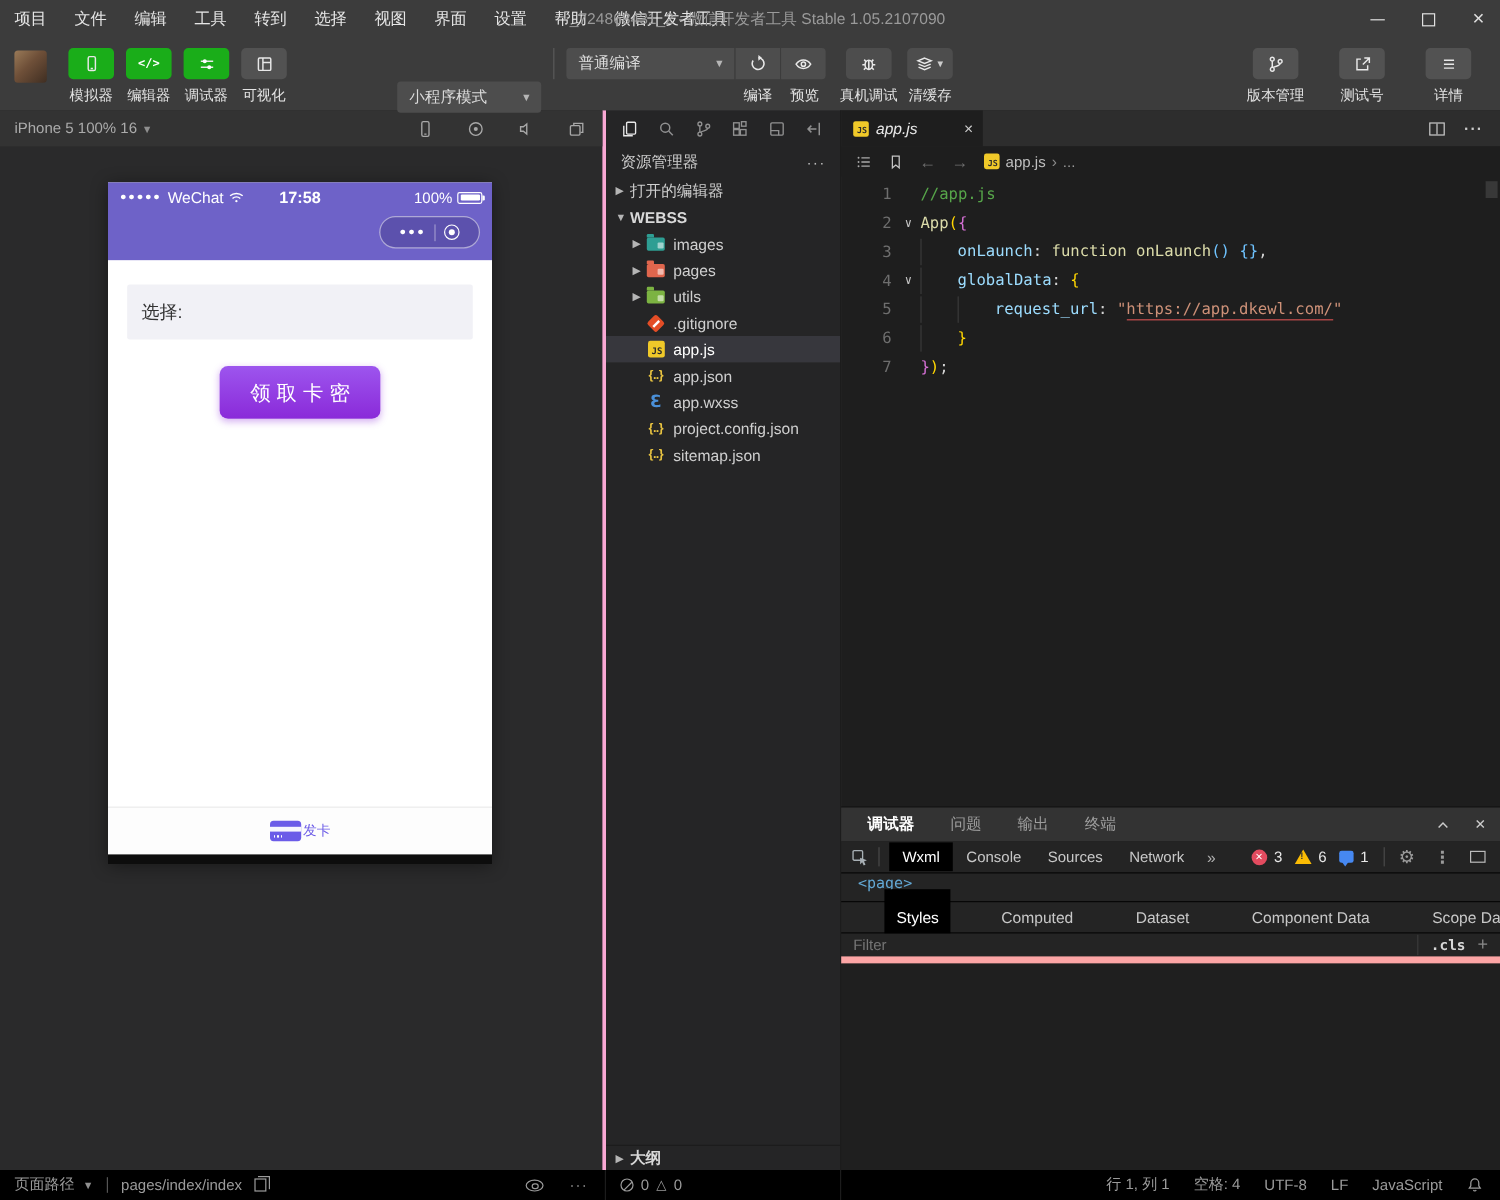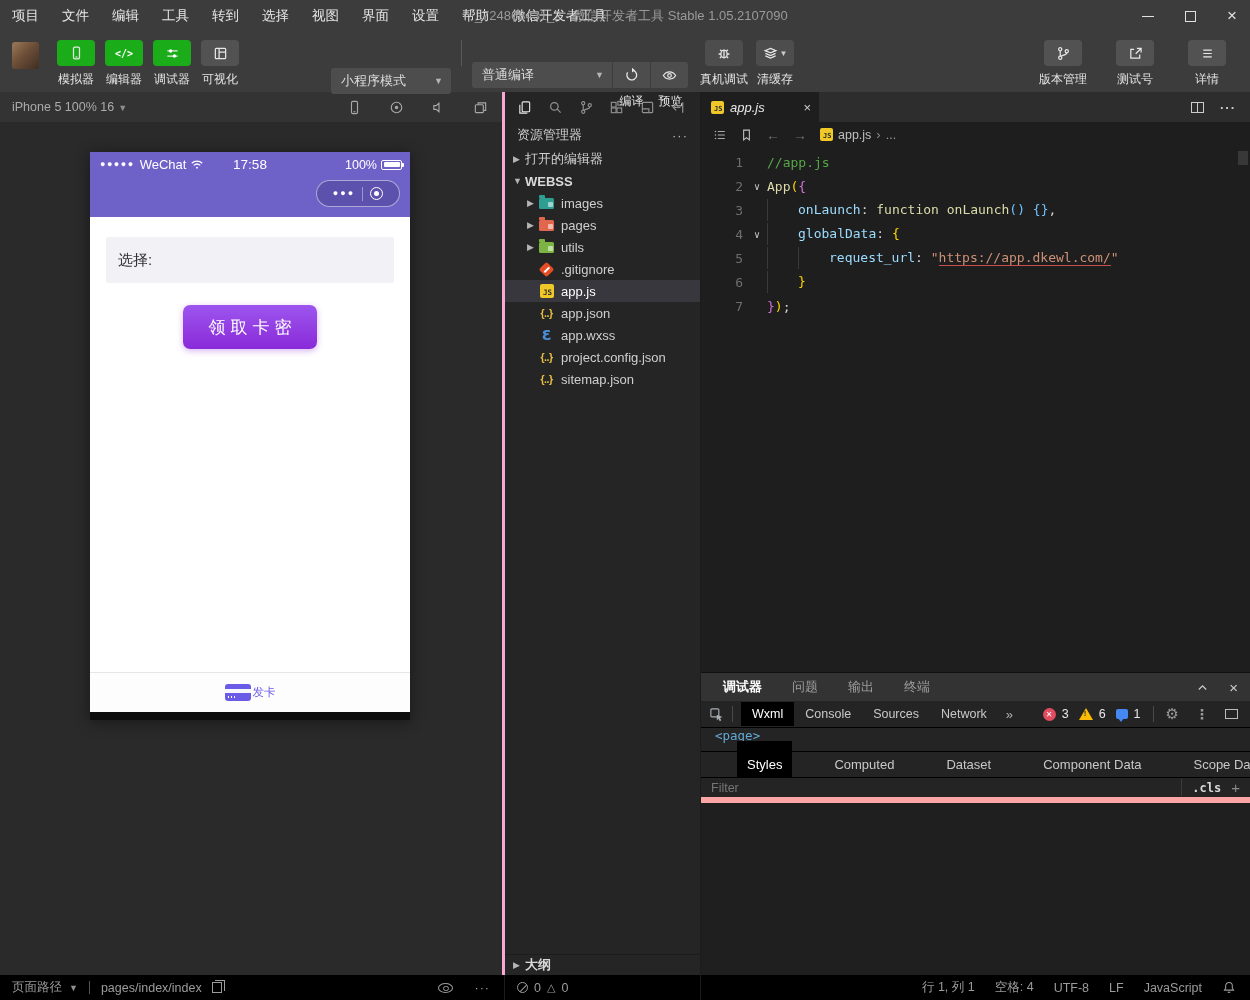--- a/index.html
+++ b/index.html
@@ -29,21 +29,21 @@
   .ibox.flat  { background:#4d4d4d; }
   .code-glyph { font-size:10px; font-weight:bold; color:#fff; font-family:"DejaVu Sans Mono",monospace; }
 
   .tc-center { display:flex; margin-left:88px; }
   .select { height:26px; background:#4d4d4d; border-radius:3px; display:flex; align-items:center;
             padding:0 8px 0 10px; color:#dcdcdc; font-size:13px; }
   .select .car { margin-left:auto; color:#b5b5b5; font-size:9px; padding-left:10px; }
   .mode-select { width:120px;margin-top:28px; }
   .vsep-tool { width:1px; height:26px; background:#5a5a5a; margin:0 10px; }
   .compile-select { width:140px; border-radius:3px 0 0 3px; }
-  .joined { display:flex;margin-top:22px; }
+  .joined { display:flex; }
   .joined .ibox { border-radius:0; border-left:1px solid #3c3c3c; }
   .joined .ibox:last-child { border-radius:0 3px 3px 0; }
   .act-col { display:flex; flex-direction:column; align-items:center; }
   .tbar-right { position:absolute; right:14px; top:8px; display:flex; gap:12px; }
   .tbar-right .tool-col { width:58px; }
 
   
   .content { display:flex; height:883px; }
 
   
@@ -52,21 +52,21 @@
   .device-label { color:#ababab; font-size:12.5px; }
   .device-label .car { font-size:9px; color:#8f8f8f; margin-left:4px; }
   .sim-icons { margin-left:auto; display:flex; gap:27px; align-items:center; }
   .sim-stage { flex:1; position:relative; }
   .phone { position:absolute; left:90px; top:30px; width:320px; height:568px; background:#fff;
            display:flex; flex-direction:column; box-shadow:0 2px 14px rgba(0,0,0,.45); }
   .p-head { height:65px; background:#6e62c8; position:relative; color:#fff; }
   .p-status { height:25px; display:flex; align-items:center; padding:0 8px 0 10px; font-size:12.5px; }
   .sig-dots { letter-spacing:1.5px; font-size:9px; margin-right:5px; margin-top:-2px; }
   .p-carrier { font-size:13px; }
-  .p-time { position:absolute; left:50%; transform:translateX(-50%); font-size:13.5px; font-weight:normal; }
+  .p-time { position:absolute; left:50%; transform:translateX(-50%); font-size:13.5px; font-weight:bold; }
   .p-batt-wrap { margin-left:auto; display:flex; align-items:center; gap:4px; font-size:12.5px; }
   .batt { width:21px; height:10px; border:1px solid #fff; border-radius:2px; position:relative; }
   .batt::before { content:''; position:absolute; inset:1.5px; background:#fff; border-radius:1px; }
   .batt::after { content:''; position:absolute; right:-3px; top:2.5px; width:2px; height:4px; background:#fff; border-radius:0 1px 1px 0; }
   .p-capsule { position:absolute; right:10px; top:28px; width:84px; height:27px; border:1px solid rgba(255,255,255,.5);
                background:rgba(40,30,90,.25); border-radius:14px; display:flex; align-items:center; justify-content:center; gap:7px; }
   .cap-dots { color:#fff; font-size:9px; letter-spacing:2px; margin-top:-2px; }
   .cap-div { width:1px; height:14px; background:rgba(255,255,255,.4); }
   .cap-circle { width:13px; height:13px; border:1.6px solid #fff; border-radius:50%; display:flex; align-items:center; justify-content:center; }
   .cap-circle::after { content:''; width:5px; height:5px; background:#fff; border-radius:50%; }

